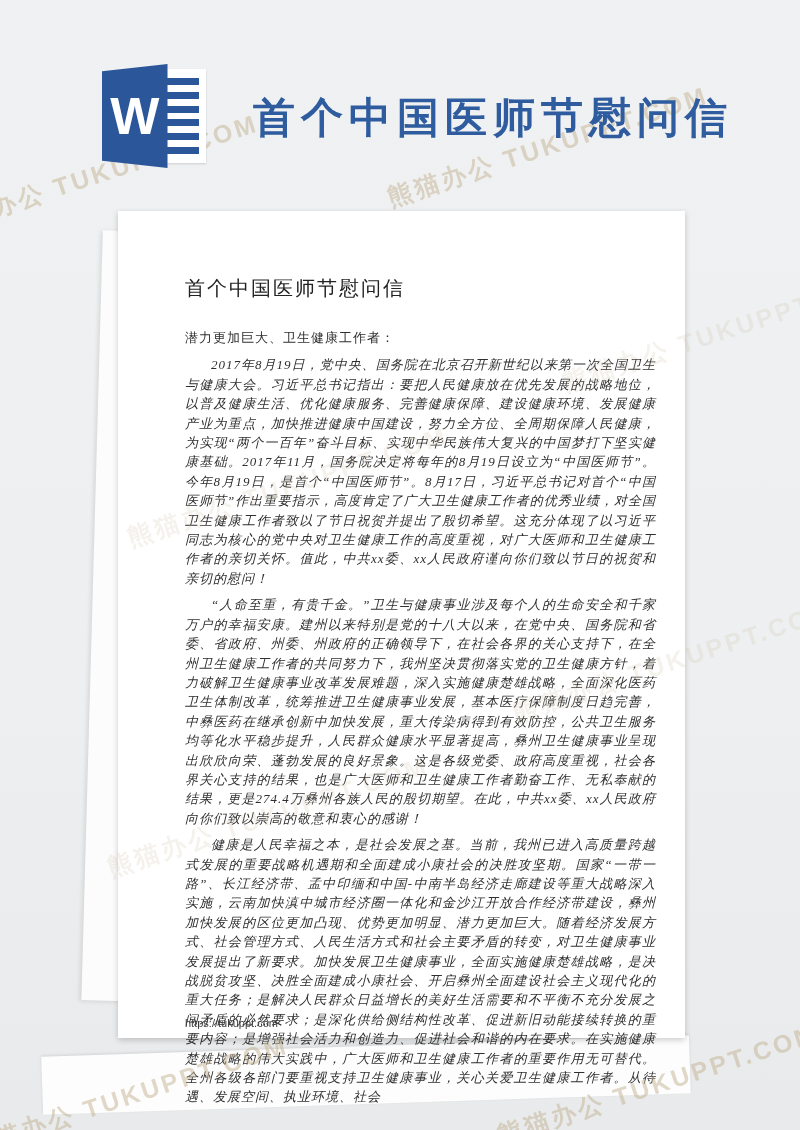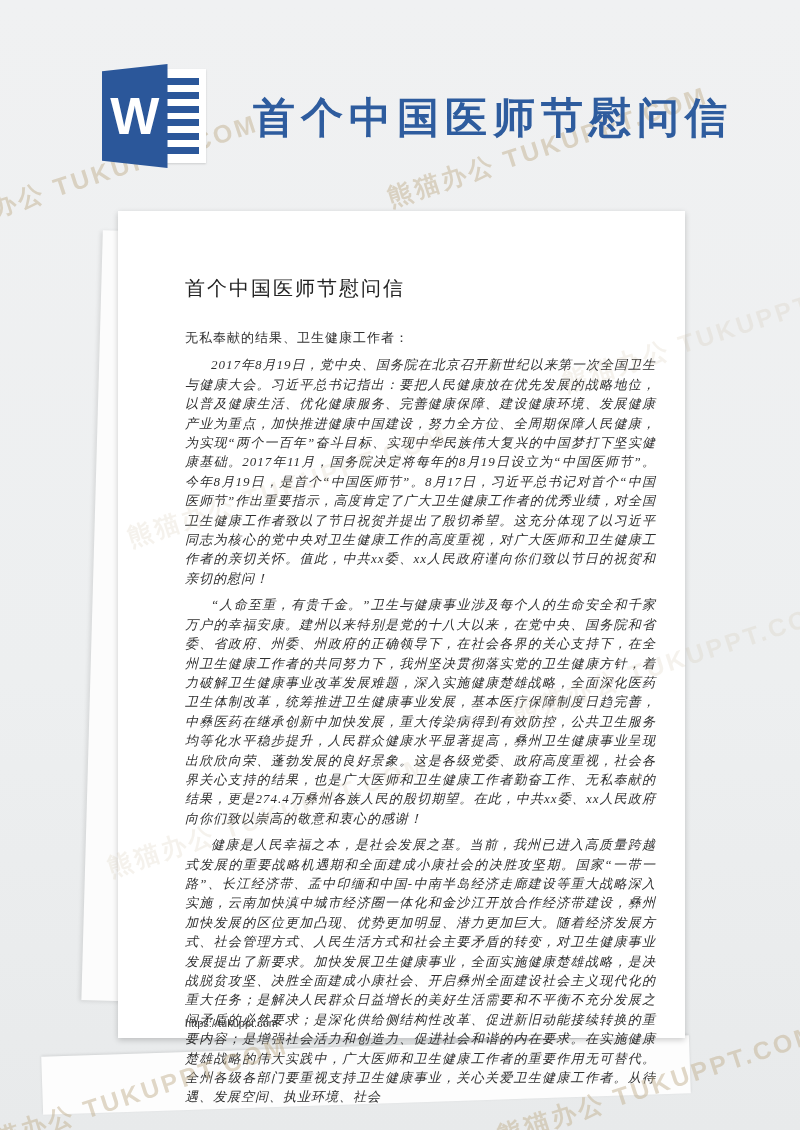--- a/index.html
+++ b/index.html
@@ -123,20 +123,20 @@
       <div class="panel">W</div>
     </div>
     <h1 class="page-title">首个中国医师节慰问信</h1>
   </div>
 
   <div class="sheet-back-left"></div>
   <div class="sheet-back-bottom"></div>
 
   <div class="doc-page">
     <h2 class="doc-title">首个中国医师节慰问信</h2>
-    <p class="salutation">无私奉献的结果、卫生健康工作者：</p>
+    <p class="salutation">潜力更加巨大、卫生健康工作者：</p>
     <p class="para">2017年8月19日，党中央、国务院在北京召开新世纪以来第一次全国卫生与健康大会。习近平总书记指出：要把人民健康放在优先发展的战略地位，以普及健康生活、优化健康服务、完善健康保障、建设健康环境、发展健康产业为重点，加快推进健康中国建设，努力全方位、全周期保障人民健康，为实现“两个一百年”奋斗目标、实现中华民族伟大复兴的中国梦打下坚实健康基础。2017年11月，国务院决定将每年的8月19日设立为“中国医师节”。今年8月19日，是首个“中国医师节”。8月17日，习近平总书记对首个“中国医师节”作出重要指示，高度肯定了广大卫生健康工作者的优秀业绩，对全国卫生健康工作者致以了节日祝贺并提出了殷切希望。这充分体现了以习近平同志为核心的党中央对卫生健康工作的高度重视，对广大医师和卫生健康工作者的亲切关怀。值此，中共xx委、xx人民政府谨向你们致以节日的祝贺和亲切的慰问！</p>
     <p class="para">“人命至重，有贵千金。”卫生与健康事业涉及每个人的生命安全和千家万户的幸福安康。建州以来特别是党的十八大以来，在党中央、国务院和省委、省政府、州委、州政府的正确领导下，在社会各界的关心支持下，在全州卫生健康工作者的共同努力下，我州坚决贯彻落实党的卫生健康方针，着力破解卫生健康事业改革发展难题，深入实施健康楚雄战略，全面深化医药卫生体制改革，统筹推进卫生健康事业发展，基本医疗保障制度日趋完善，中彝医药在继承创新中加快发展，重大传染病得到有效防控，公共卫生服务均等化水平稳步提升，人民群众健康水平显著提高，彝州卫生健康事业呈现出欣欣向荣、蓬勃发展的良好景象。这是各级党委、政府高度重视，社会各界关心支持的结果，也是广大医师和卫生健康工作者勤奋工作、无私奉献的结果，更是274.4万彝州各族人民的殷切期望。在此，中共xx委、xx人民政府向你们致以崇高的敬意和衷心的感谢！</p>
     <p class="para">健康是人民幸福之本，是社会发展之基。当前，我州已进入高质量跨越式发展的重要战略机遇期和全面建成小康社会的决胜攻坚期。国家“一带一路”、长江经济带、孟中印缅和中国-中南半岛经济走廊建设等重大战略深入实施，云南加快滇中城市经济圈一体化和金沙江开放合作经济带建设，彝州加快发展的区位更加凸现、优势更加明显、潜力更加巨大。随着经济发展方式、社会管理方式、人民生活方式和社会主要矛盾的转变，对卫生健康事业发展提出了新要求。加快发展卫生健康事业，全面实施健康楚雄战略，是决战脱贫攻坚、决胜全面建成小康社会、开启彝州全面建设社会主义现代化的重大任务；是解决人民群众日益增长的美好生活需要和不平衡不充分发展之间矛盾的必然要求；是深化供给侧结构性改革、促进新旧动能接续转换的重要内容；是增强社会活力和创造力、促进社会和谐的内在要求。在实施健康楚雄战略的伟大实践中，广大医师和卫生健康工作者的重要作用无可替代。全州各级各部门要重视支持卫生健康事业，关心关爱卫生健康工作者。从待遇、发展空间、执业环境、社会</p>
     <a class="footer-link" href="#">https://tukuppt.com</a>
   </div>
 
 </div>
 
 </body></html>

